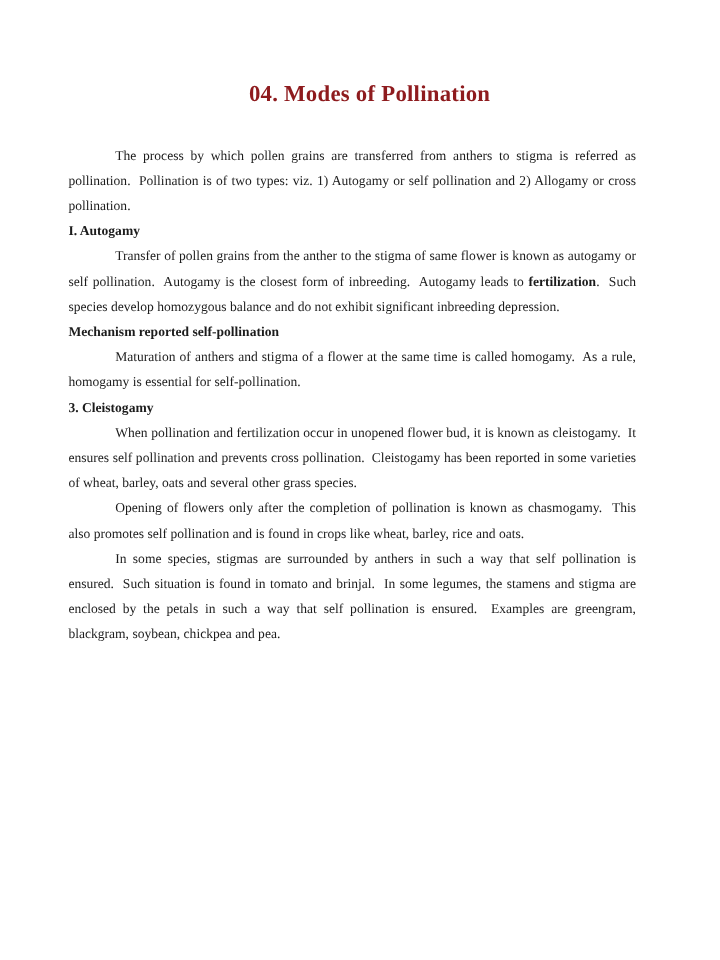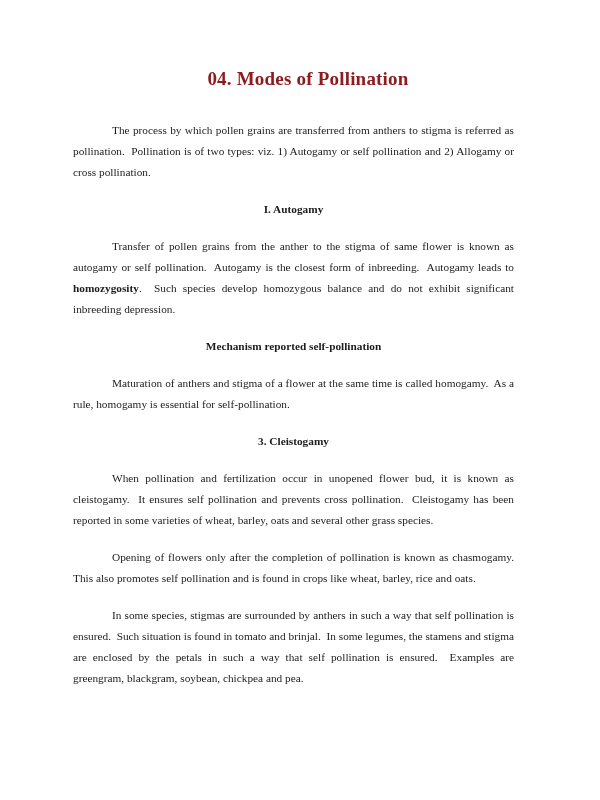--- a/index.html
+++ b/index.html
@@ -24,53 +24,53 @@
     font-size: 19px;
     line-height: 26px;
     font-weight: bold;
     color: #8e1b1e;
     letter-spacing: 0.2px;
   }
   .body-text {
     padding: 0 70px 0 57px;
   }
   .para {
-    margin: 16px;
+    margin: 0;
     font-size: 11.3px;
     line-height: 21px;
     text-align: justify;
     text-indent: 39px;
     white-space: pre-wrap;
   }
   .heading {
     margin: 0;
     font-size: 11.3px;
     line-height: 21px;
     font-weight: bold;
-    text-align: center;
+    text-align: left;
     text-indent: 0;
   }
   .b {
     font-weight: bold;
   }
 </style>
 </head>
 <body>
 
 <div class="page">
 
   <h1 class="doc-title">04. Modes of Pollination</h1>
 
   <div class="body-text">
 
     <p class="para">The process by which pollen grains are transferred from anthers to stigma is referred as pollination.  Pollination is of two types: viz. 1) Autogamy or self pollination and 2) Allogamy or cross pollination.</p>
 
     <p class="heading">I. Autogamy</p>
 
-    <p class="para"><span>Transfer of pollen grains from the anther to the stigma of same flower is known as autogamy or self pollination.  Autogamy is the closest form of inbreeding.  Autogamy leads to </span><span class="b">homozygosity</span><span>.  Such species develop homozygous balance and do not exhibit significant inbreeding depression.</span></p>
+    <p class="para"><span>Transfer of pollen grains from the anther to the stigma of same flower is known as autogamy or self pollination.  Autogamy is the closest form of inbreeding.  Autogamy leads to </span><span class="b">fertilization</span><span>.  Such species develop homozygous balance and do not exhibit significant inbreeding depression.</span></p>
 
     <p class="heading">Mechanism reported self-pollination</p>
 
 
 
 
     <p class="para">Maturation of anthers and stigma of a flower at the same time is called homogamy.  As a rule, homogamy is essential for self-pollination.</p>
 
     <p class="heading">3. Cleistogamy</p>
 

